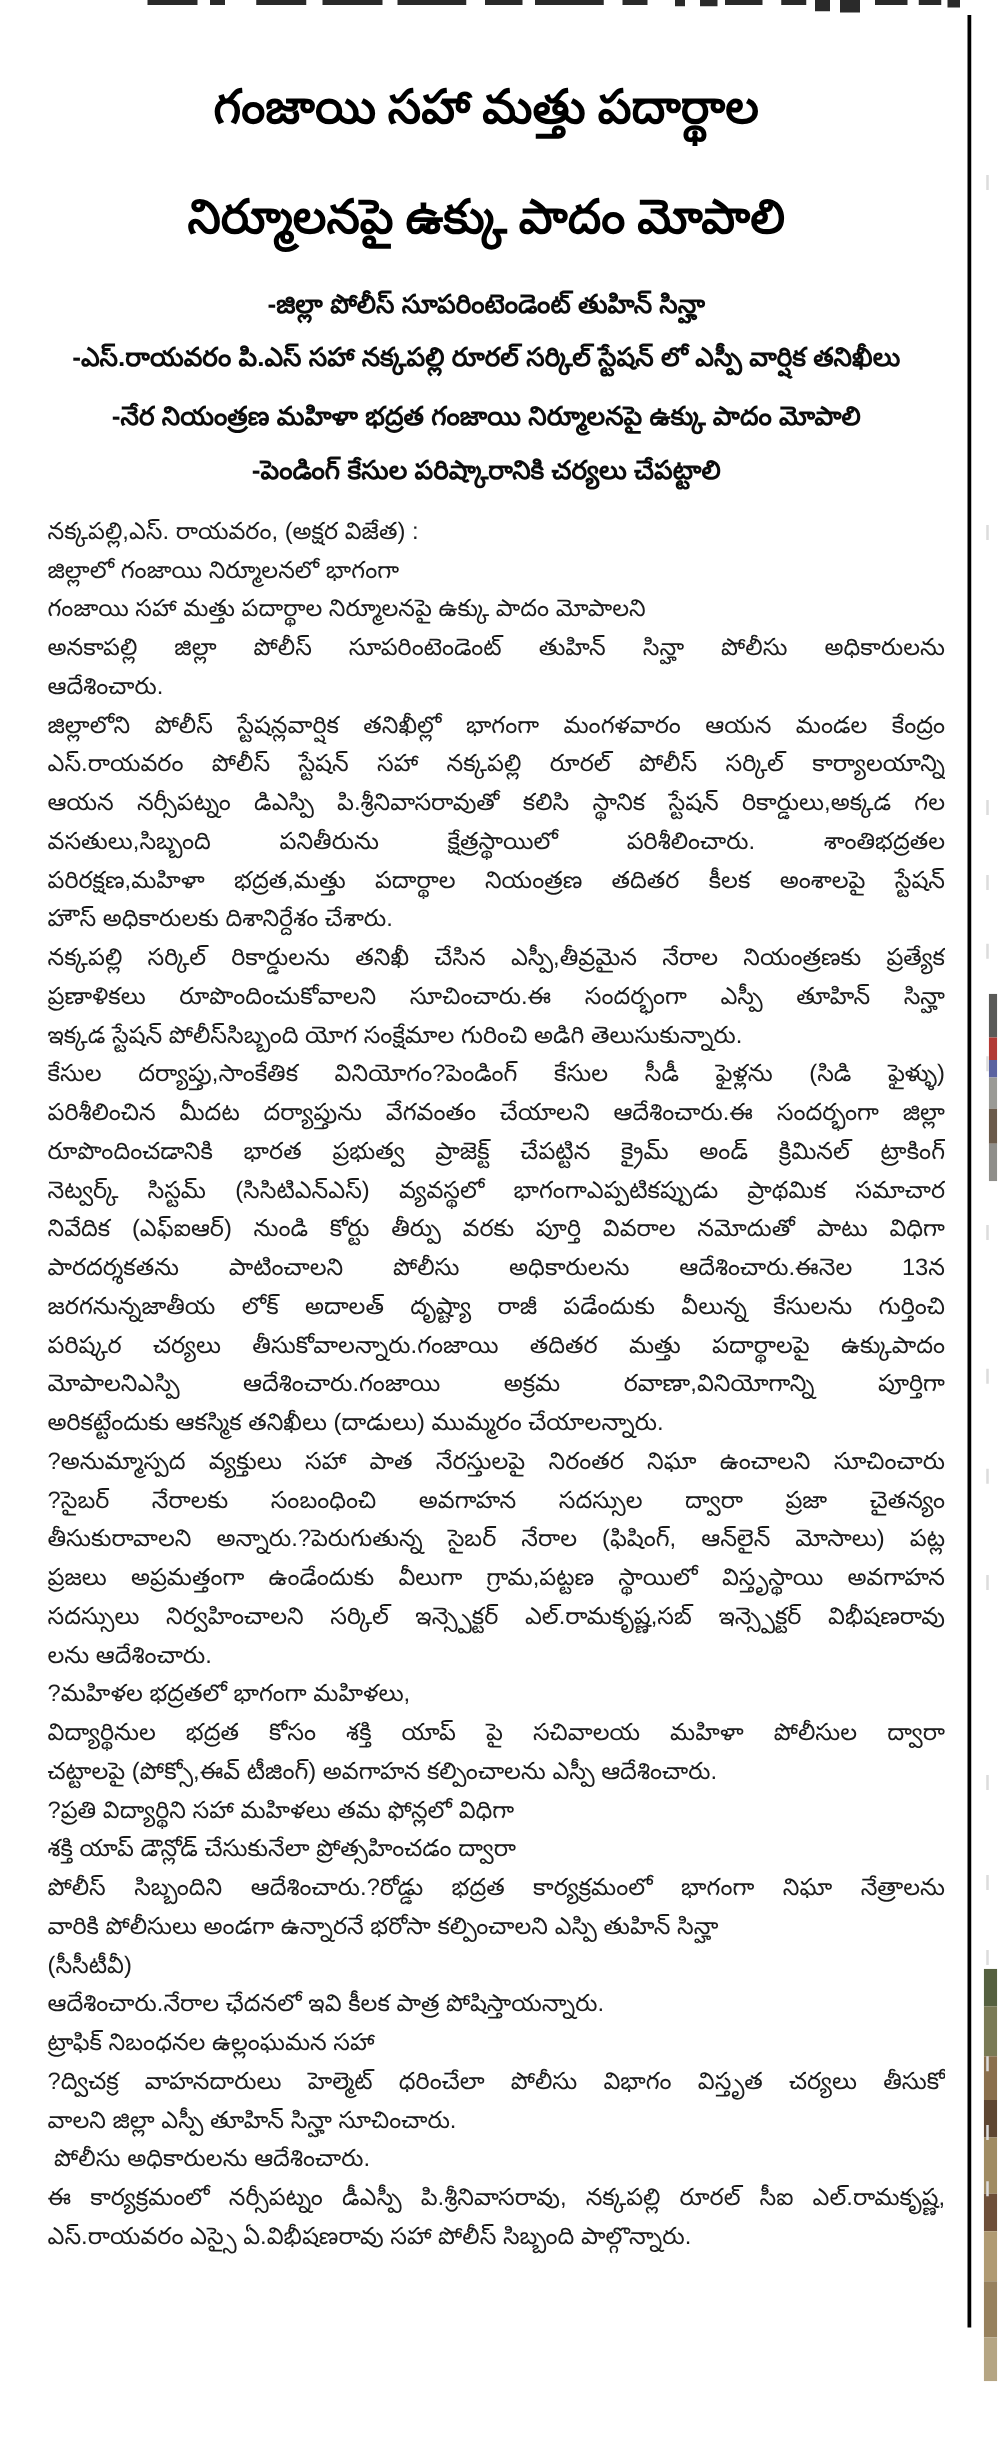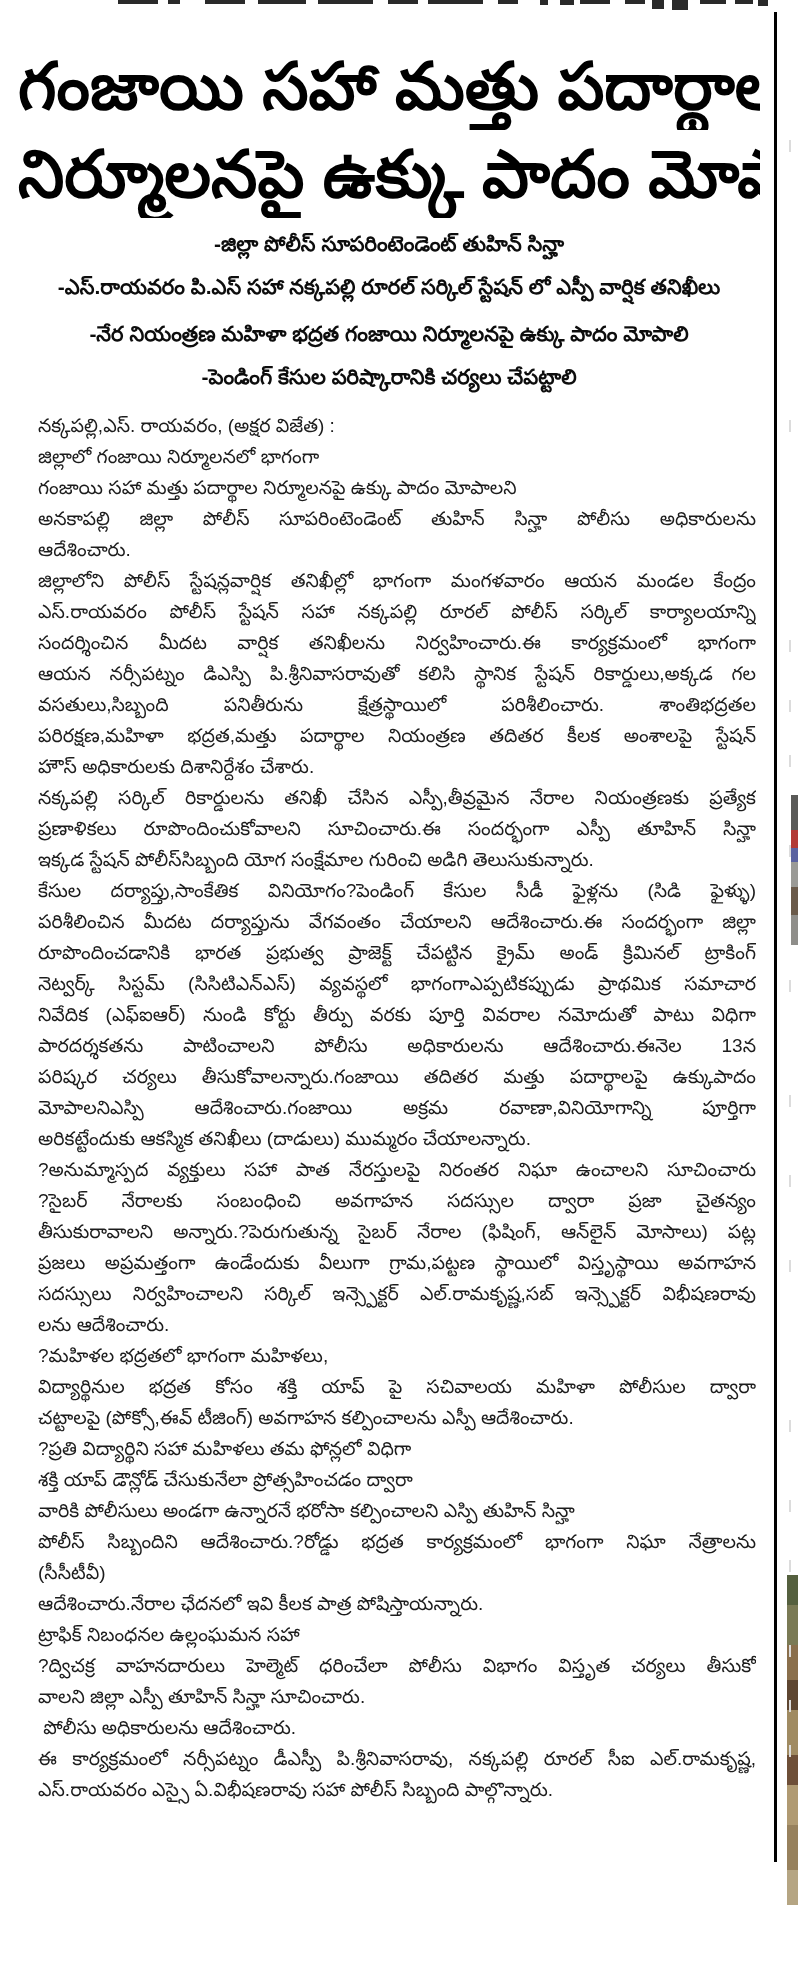--- a/index.html
+++ b/index.html
@@ -4,22 +4,22 @@
 <style>
   html,body{margin:0;padding:0;background:#ffffff;}
   .page{
     position:relative;width:798px;height:1967px;background:#ffffff;
     font-family:"Liberation Sans","DejaVu Sans",sans-serif;color:#1c1c1c;
     overflow:hidden;margin:0 auto;
   }
   
   .headline{
     position:absolute;top:42px;left:18px;width:742px;height:178px;
-    text-align:center;font-weight:bold;font-size:66px;line-height:88px;
-    color:#000;overflow:hidden;letter-spacing:0px;
+    text-align:center;font-weight:bold;font-size:38px;line-height:88px;
+    color:#000;overflow:hidden;letter-spacing:0px;font-family:Liberation Serif, serif;
   }
   .headline .hl-line{height:88px;overflow:hidden;white-space:nowrap;}
   
   .subheads{
     position:absolute;top:222px;left:8px;width:762px;height:182px;
     text-align:center;font-weight:bold;font-size:21px;line-height:43px;
     color:#0d0d0d;overflow:hidden;
   }
   .subheads .sh-line{height:43px;overflow:hidden;white-space:nowrap;}
   .subheads .sh-line:nth-child(3){margin-top:4px;}
@@ -58,50 +58,50 @@
     </div>
 
   <div class="article-body">
       <div class="line">నక్కపల్లి,ఎస్. రాయవరం, (అక్షర విజేత) :</div>
       <div class="line">జిల్లాలో గంజాయి నిర్మూలనలో భాగంగా</div>
       <div class="line">గంజాయి సహా మత్తు పదార్థాల నిర్మూలనపై ఉక్కు పాదం మోపాలని</div>
       <div class="line just">అనకాపల్లి జిల్లా పోలీస్ సూపరింటెండెంట్ తుహిన్ సిన్హా పోలీసు అధికారులను</div>
       <div class="line">ఆదేశించారు.</div>
       <div class="line just">జిల్లాలోని పోలీస్ స్టేషన్లవార్షిక తనిఖీల్లో భాగంగా మంగళవారం ఆయన మండల కేంద్రం</div>
       <div class="line just">ఎస్.రాయవరం పోలీస్ స్టేషన్ సహా నక్కపల్లి రూరల్ పోలీస్ సర్కిల్ కార్యాలయాన్ని</div>
-      <div class="line just">సందర్శించిన మీదట వార్షిక తనిఖీలను నిర్వహించారు.ఈ కార్యక్రమంలో భాగంగా</div>
       <div class="line just">ఆయన నర్సీపట్నం డిఎస్పి పి.శ్రీనివాసరావుతో కలిసి స్థానిక స్టేషన్ రికార్డులు,అక్కడ గల</div>
       <div class="line just">వసతులు,సిబ్బంది పనితీరును క్షేత్రస్థాయిలో పరిశీలించారు. శాంతిభద్రతల</div>
       <div class="line just">పరిరక్షణ,మహిళా భద్రత,మత్తు పదార్థాల నియంత్రణ తదితర కీలక అంశాలపై స్టేషన్</div>
       <div class="line">హౌస్ అధికారులకు దిశానిర్దేశం చేశారు.</div>
       <div class="line just">నక్కపల్లి సర్కిల్ రికార్డులను తనిఖీ చేసిన ఎస్పీ,తీవ్రమైన నేరాల నియంత్రణకు ప్రత్యేక</div>
       <div class="line just">ప్రణాళికలు రూపొందించుకోవాలని సూచించారు.ఈ సందర్భంగా ఎస్పీ తూహిన్ సిన్హా</div>
       <div class="line">ఇక్కడ స్టేషన్ పోలీస్‌సిబ్బంది యోగ సంక్షేమాల గురించి అడిగి తెలుసుకున్నారు.</div>
       <div class="line just">కేసుల దర్యాప్తు,సాంకేతిక వినియోగం?పెండింగ్ కేసుల సీడీ ఫైళ్లను (సిడి ఫైళ్ళు)</div>
       <div class="line just">పరిశీలించిన మీదట దర్యాప్తును వేగవంతం చేయాలని ఆదేశించారు.ఈ సందర్భంగా జిల్లా</div>
       <div class="line just">రూపొందించడానికి భారత ప్రభుత్వ ప్రాజెక్ట్ చేపట్టిన క్రైమ్ అండ్ క్రిమినల్ ట్రాకింగ్</div>
       <div class="line just">నెట్వర్క్ సిస్టమ్ (సిసిటిఎన్ఎస్) వ్యవస్థలో భాగంగాఎప్పటికప్పుడు ప్రాథమిక సమాచార</div>
       <div class="line just">నివేదిక (ఎఫ్ఐఆర్)  నుండి కోర్టు తీర్పు వరకు పూర్తి వివరాల నమోదుతో పాటు విధిగా</div>
       <div class="line just">పారదర్శకతను పాటించాలని పోలీసు అధికారులను ఆదేశించారు.ఈనెల 13న</div>
+      <div class="line just">జరగనున్నజాతీయ లోక్ అదాలత్  దృష్ట్యా రాజీ పడేందుకు వీలున్న కేసులను గుర్తించి</div>
       <div class="line just">పరిష్కర చర్యలు తీసుకోవాలన్నారు.గంజాయి తదితర మత్తు పదార్థాలపై ఉక్కుపాదం</div>
       <div class="line just">మోపాలనిఎస్పి ఆదేశించారు.గంజాయి అక్రమ రవాణా,వినియోగాన్ని పూర్తిగా</div>
       <div class="line">అరికట్టేందుకు ఆకస్మిక తనిఖీలు (దాడులు) ముమ్మరం చేయాలన్నారు.</div>
       <div class="line just">?అనుమ్మాస్పద వ్యక్తులు సహా పాత నేరస్తులపై నిరంతర నిఘా ఉంచాలని సూచించారు</div>
       <div class="line just">?సైబర్ నేరాలకు సంబంధించి అవగాహన సదస్సుల ద్వారా ప్రజా చైతన్యం</div>
       <div class="line just">తీసుకురావాలని అన్నారు.?పెరుగుతున్న సైబర్ నేరాల (ఫిషింగ్, ఆన్‌లైన్ మోసాలు) పట్ల</div>
       <div class="line just">ప్రజలు అప్రమత్తంగా ఉండేందుకు వీలుగా గ్రామ,పట్టణ స్థాయిలో విస్తృస్థాయి అవగాహన</div>
       <div class="line just">సదస్సులు నిర్వహించాలని సర్కిల్ ఇన్స్పెక్టర్ ఎల్.రామకృష్ణ,సబ్ ఇన్స్పెక్టర్ విభీషణరావు</div>
       <div class="line">లను ఆదేశించారు.</div>
       <div class="line">?మహిళల భద్రతలో భాగంగా మహిళలు,</div>
       <div class="line just">విద్యార్థినుల భద్రత కోసం శక్తి యాప్ పై   సచివాలయ మహిళా పోలీసుల ద్వారా</div>
       <div class="line">చట్టాలపై (పోక్సో,ఈవ్ టీజింగ్) అవగాహన కల్పించాలను ఎస్పీ ఆదేశించారు.</div>
       <div class="line">?ప్రతి విద్యార్థిని సహా మహిళలు తమ ఫోన్లలో విధిగా</div>
       <div class="line">శక్తి యాప్ డౌన్లోడ్ చేసుకునేలా ప్రోత్సహించడం ద్వారా</div>
+      <div class="line just">పోలీస్ సిబ్బందిని ఆదేశించారు.?రోడ్డు భద్రత కార్యక్రమంలో భాగంగా నిఘా నేత్రాలను</div>
       <div class="line">వారికి పోలీసులు అండగా ఉన్నారనే భరోసా కల్పించాలని ఎస్పి తుహిన్ సిన్హా</div>
-      <div class="line just">పోలీస్ సిబ్బందిని ఆదేశించారు.?రోడ్డు భద్రత కార్యక్రమంలో భాగంగా నిఘా నేత్రాలను</div>
       <div class="line">(సీసీటీవీ)</div>
       <div class="line">ఆదేశించారు.నేరాల ఛేదనలో ఇవి కీలక పాత్ర పోషిస్తాయన్నారు.</div>
       <div class="line">ట్రాఫిక్ నిబంధనల ఉల్లంఘమన సహా</div>
       <div class="line just">?ద్విచక్ర వాహనదారులు హెల్మెట్ ధరించేలా పోలీసు విభాగం విస్తృత చర్యలు తీసుకో</div>
       <div class="line">వాలని జిల్లా ఎస్పీ తూహిన్ సిన్హా సూచించారు.</div>
       <div class="line"> పోలీసు అధికారులను ఆదేశించారు.</div>
       <div class="line just"> ఈ కార్యక్రమంలో నర్సీపట్నం డీఎస్పీ పి.శ్రీనివాసరావు, నక్కపల్లి రూరల్ సీఐ ఎల్.రామకృష్ణ,</div>
       <div class="line">ఎస్.రాయవరం ఎస్సై ఏ.విభీషణరావు సహా పోలీస్ సిబ్బంది పాల్గొన్నారు.</div>
     </div>
 

